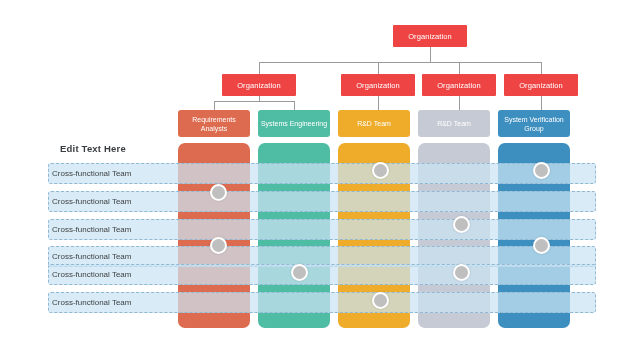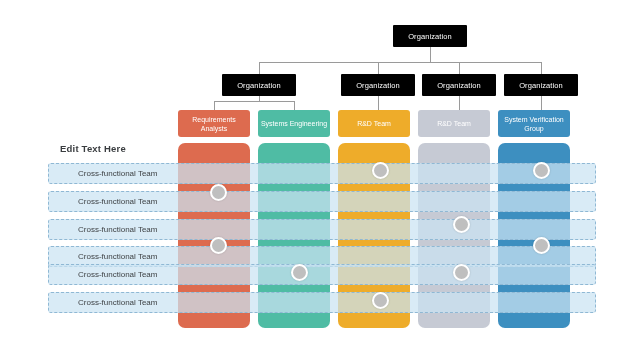--- a/index.html
+++ b/index.html
@@ -8,21 +8,21 @@
     background:#ffffff;
     font-family:"Liberation Sans",sans-serif;
     overflow:hidden;
     position:relative;
   }
   #stage{position:absolute;left:0;top:0;width:640px;height:360px;}
 
   
   .org-box{
     position:absolute;
-    background:#000000;
+    background:#ef4444;
     color:#ffffff;
     font-size:7.5px;
     display:flex;align-items:center;justify-content:center;
     text-align:center;
     border-radius:1px;
     letter-spacing:.1px;
     z-index:6;
   }
   .conn{position:absolute;background:#9a9a9a;z-index:2;}
   .conn.v{width:1px;}
@@ -57,21 +57,21 @@
     background:rgba(203,227,243,0.72);
     border:1px dashed #8fb8d4;
     border-radius:3px;
     box-sizing:border-box;
     z-index:5;
   }
   .row-label{
     position:absolute;
     left:0;top:0;width:152px;height:100%;
     display:flex;align-items:center;
-    padding-left:29px;
+    padding-left:3px;
     box-sizing:border-box;
     font-size:8px;
     color:#3f4346;
     white-space:nowrap;
   }
 
   
   .marker{
     position:absolute;
     width:17px;height:17px;

